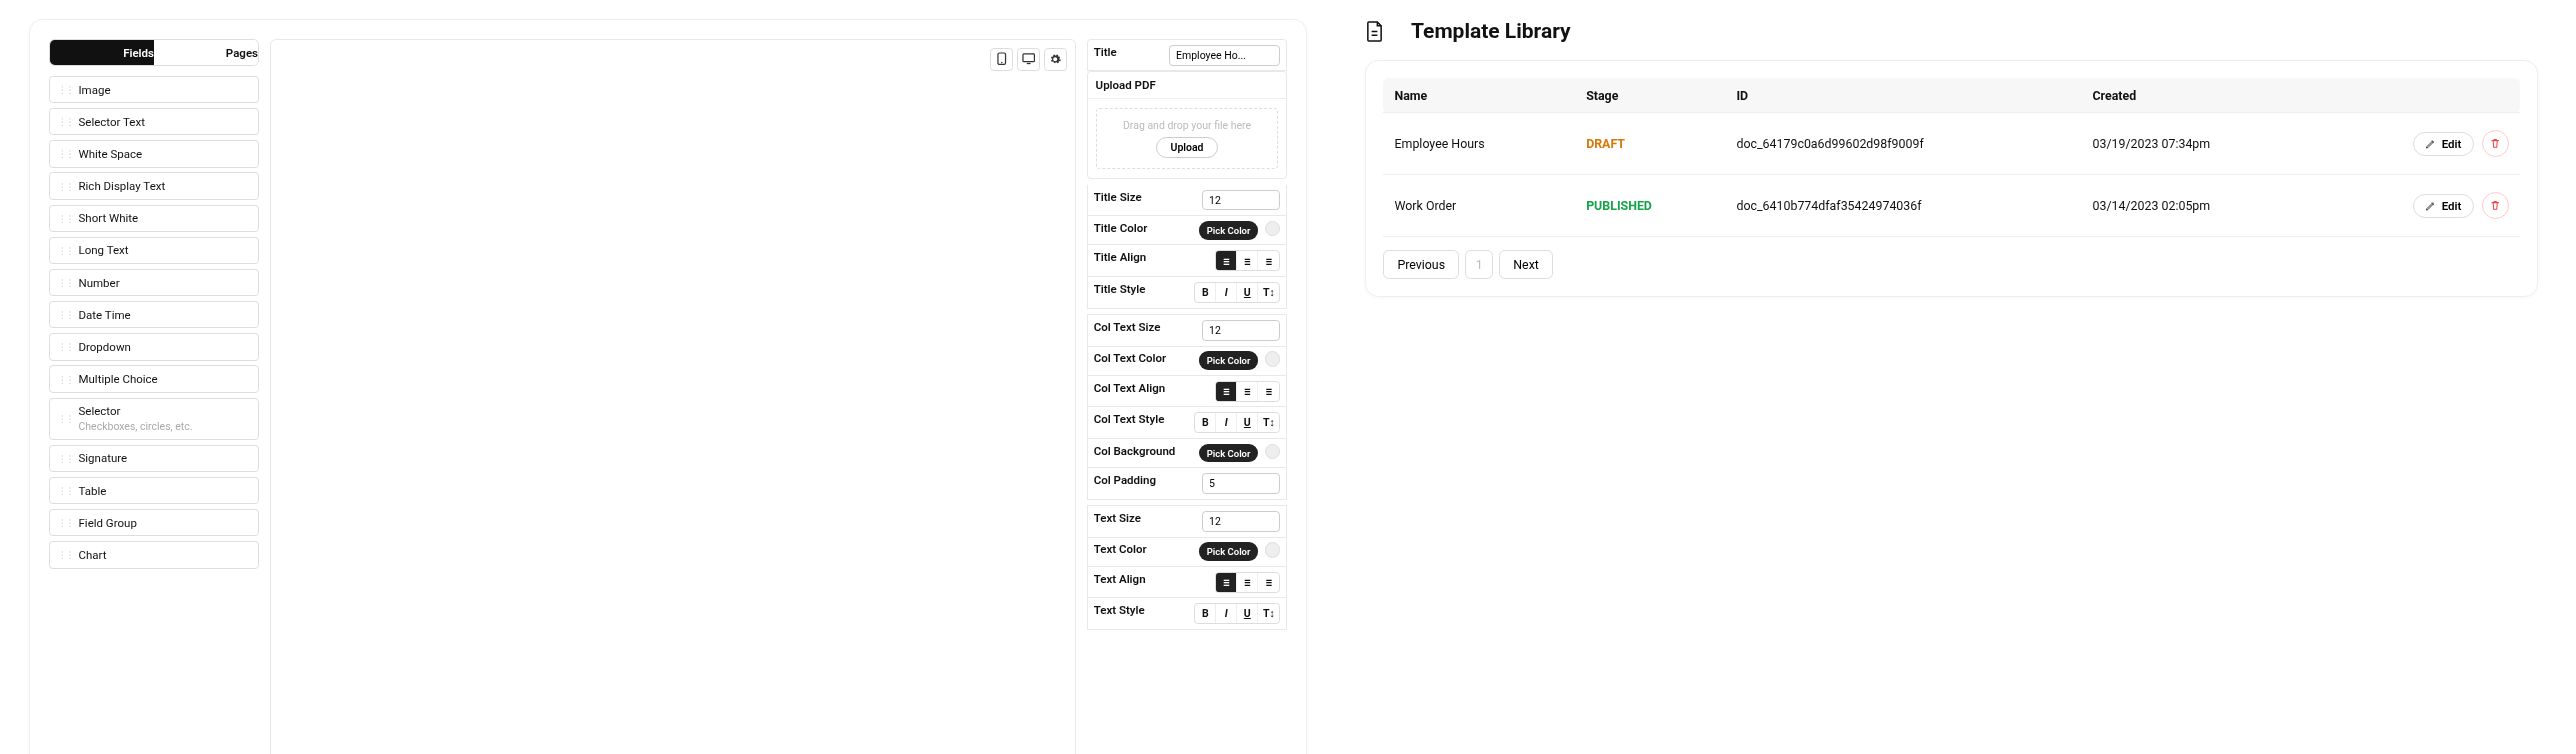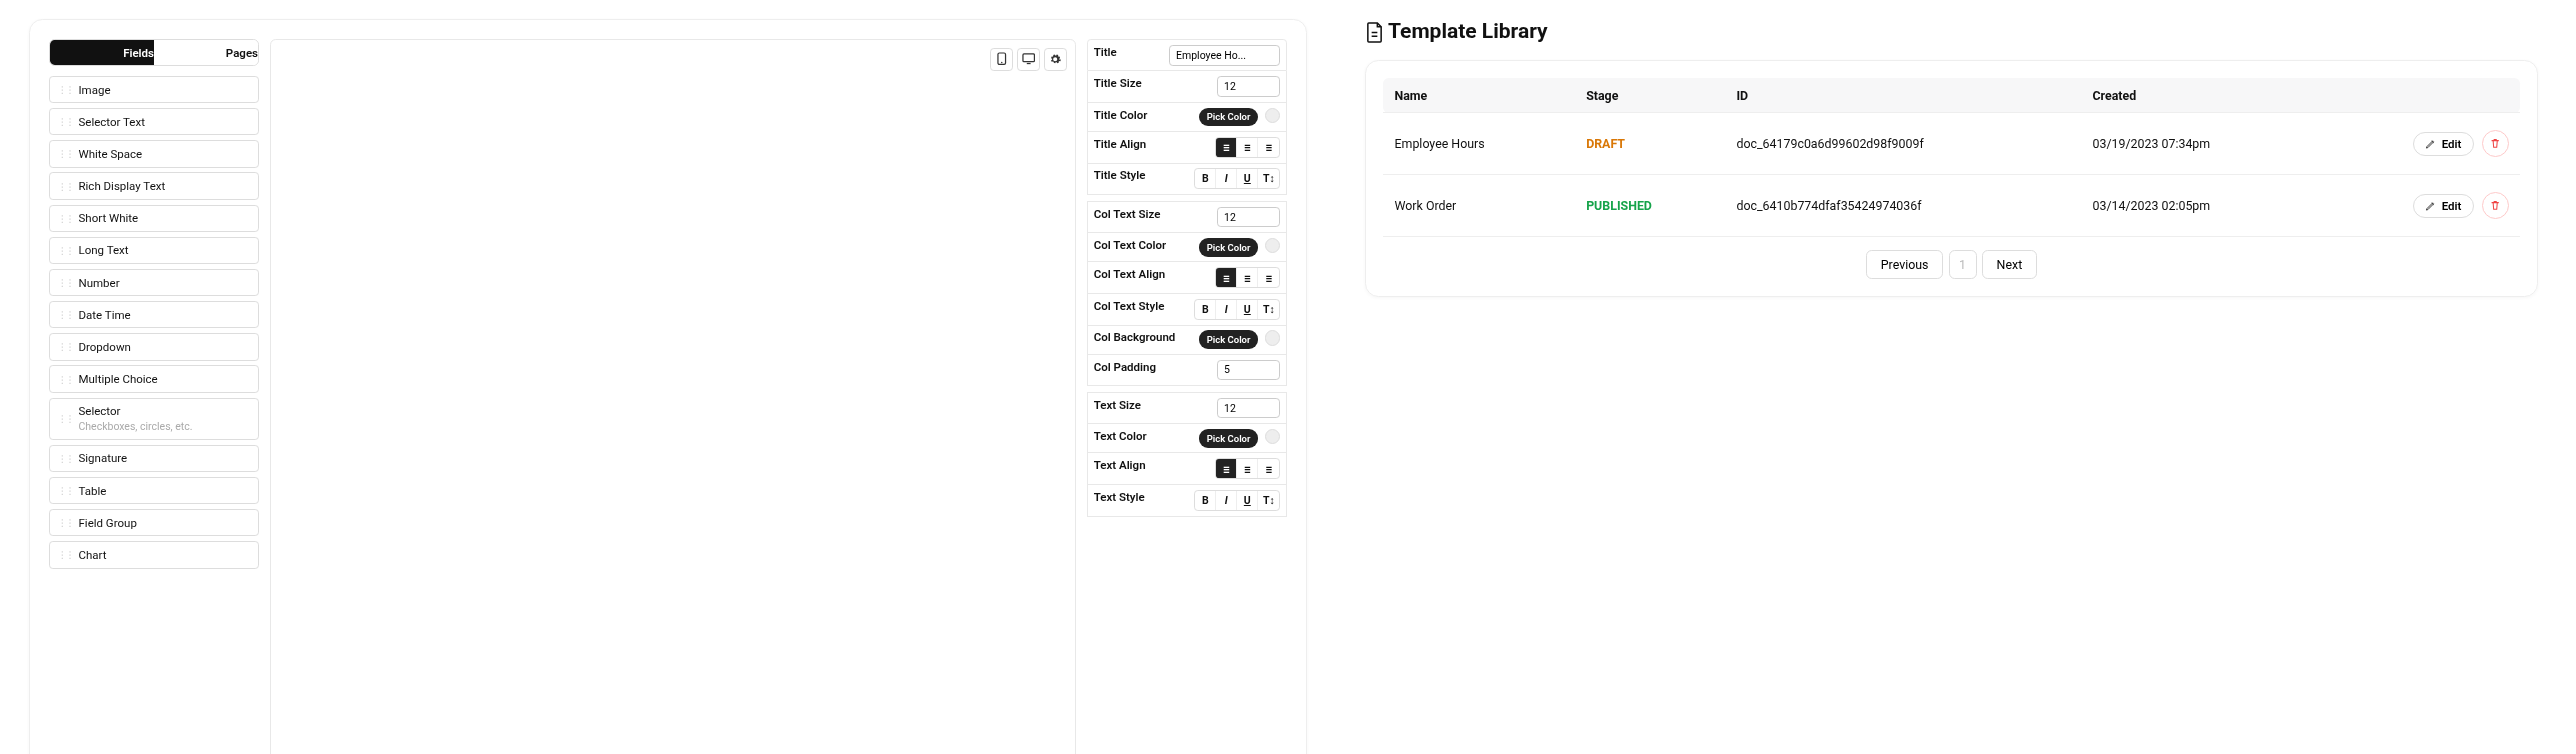--- a/index.html
+++ b/index.html
@@ -3,37 +3,37 @@
 <meta charset="utf-8">
 <style>
 *{box-sizing:border-box;margin:0;padding:0;font-family:-apple-system,BlinkMacSystemFont,"Segoe UI",Roboto,sans-serif}
 body{background:#fff;font-size:12.4px;color:#111;display:flex}
 .left{width:1336px;padding:19px 29px}
 .right{width:1231px;padding:19px 29px}
 .breadcrumb{display:flex;align-items:center;gap:7.6px;color:#888;font-size:17px;margin-bottom:13.4px}
 .breadcrumb .cur{color:#111;font-weight:600}
 .doc-icon{width:15.3px;height:15.3px;border:1.4px solid #bbb;border-radius:1.9px;position:relative}
 .doc-icon::after{content:"";position:absolute;right:-1px;top:-1px;width:4.8px;height:4.8px;background:#fff;border-left:1.4px solid #bbb;border-bottom:1.4px solid #bbb}
-.lib-title{display:flex;align-items:flex-end;gap:4px;font-size:21px;font-weight:700;margin-bottom:17px}
+.lib-title{display:flex;align-items:center;gap:27px;font-size:21px;font-weight:700;margin-bottom:17px}
 .builder{display:flex;gap:5.7px;border:1px solid #eee;border-radius:13.4px;box-shadow:0 1px 3.8px rgba(0,0,0,0.04);padding:19px;min-height:764px}
 .sidebar{width:210px}
 .tabs{display:flex;border:1px solid #ddd;border-radius:5.7px;overflow:hidden;margin-bottom:9.5px}
 .tab{flex:1;text-align:right;padding:5.7px 0;font-size:11.5px;font-weight:600;background:#fff;color:#111;cursor:pointer}
 .tab.active{background:#111;color:#fff}
 .fld{border:1px solid #ddd;border-radius:3.8px;padding:5.7px 7.6px;margin-bottom:4.8px;font-size:11.5px;display:flex;align-items:center;gap:5.7px;cursor:grab}
 .fld .grip{color:#ccc;font-size:9.5px;letter-spacing:-1.9px}
 .fld .sub{color:#aaa;font-size:10.5px;margin-top:1.9px}
 .canvas{flex:1;border:1px solid #e8e8e8;border-radius:5.7px;margin:0 5.7px;position:relative}
 .canvas-tools{position:absolute;top:7.6px;right:7.6px;display:flex;gap:3.8px}
 .tool{width:23px;height:23px;border:1px solid #ddd;border-radius:3.8px;display:flex;align-items:center;justify-content:center;cursor:pointer;font-size:11.5px;background:#fff}
 .props{width:200px;font-size:11.5px}
 .prow{display:flex;align-items:flex-start;gap:7px;padding:4.8px 5.7px;border:1px solid #e8e8e8;border-top:none;font-weight:600}
 .prow:first-child{border-top:1px solid #e8e8e8;border-radius:3.8px 3.8px 0 0}
 .prow .lbl{flex:1}
-.prow input.num{width:63px;border:1px solid #ccc;border-radius:3.8px;padding:2.9px 5.7px;font-size:10.5px}
+.prow input.num{width:78px;border:1px solid #ccc;border-radius:3.8px;padding:2.9px 5.7px;font-size:10.5px}
 .prow input.txt{width:111px;border:1px solid #ccc;border-radius:3.8px;padding:2.9px 5.7px;font-size:10.5px}
 .pick{background:#222;color:#fff;border-radius:9px;padding:3.8px 7.6px;font-size:9.5px;font-weight:600;cursor:pointer}
 .swatch{width:15.3px;height:15.3px;border-radius:50%;background:#eee;border:1px solid #ddd}
 .align-grp,.style-grp{display:flex;border:1px solid #ddd;border-radius:3.8px;overflow:hidden}
 .align-grp span,.style-grp span{width:21px;height:19px;display:flex;align-items:center;justify-content:center;font-size:10.5px;font-weight:700;cursor:pointer;border-right:1px solid #eee}
 .align-grp span:last-child,.style-grp span:last-child{border-right:none}
 .align-grp span.active{background:#222;color:#fff}
 .upload-box{border:1.9px dashed #ddd;border-radius:3.8px;padding:9.5px;text-align:center;margin:3.8px 0}
 .upload-box .hint{color:#bbb;font-size:10.5px;margin-bottom:5.7px}
 .upload-btn{border:1px solid #ccc;border-radius:13.4px;padding:2.9px 13.4px;font-size:10.5px;font-weight:600;background:#fff;cursor:pointer}
@@ -43,21 +43,21 @@
 .lib-card{border:1px solid #eee;border-radius:13.4px;box-shadow:0 1px 3.8px rgba(0,0,0,0.04);padding:17px}
 .tbl{width:100%;border-collapse:collapse}
 .tbl th{text-align:left;font-size:12.4px;font-weight:700;padding:9.5px 11.5px;background:#f7f7f8;border-bottom:1px solid #eee}
 .tbl th:first-child{border-radius:5.7px 0 0 5.7px}
 .tbl th:last-child{border-radius:0 5.7px 5.7px 0}
 .tbl td{padding:17px 11.5px;border-bottom:1px solid #eee;font-size:12.4px}
 .stage-draft{color:#d97706;font-weight:700}
 .stage-pub{color:#16a34a;font-weight:700}
 .edit-btn{border:1px solid #ddd;border-radius:13.4px;padding:3.8px 11.5px;font-size:11.5px;font-weight:600;background:#fff;cursor:pointer;display:inline-flex;align-items:center;gap:4.8px}
 .del-btn{width:27px;height:27px;border:1px solid #fecaca;border-radius:50%;display:inline-flex;align-items:center;justify-content:center;color:#ef4444;cursor:pointer;margin-left:7.6px}
-.pager{display:flex;justify-content:center;gap:5.7px;margin-top:13.4px}
+.pager{display:flex;justify-content:flex-start;gap:5.7px;margin-top:13.4px}
 .pbtn{border:1px solid #ddd;border-radius:5.7px;padding:5.7px 13.4px;font-size:12.4px;background:#fff;cursor:pointer}
 .pnum{border:1px solid #ddd;border-radius:5.7px;padding:5.7px 9.5px;font-size:12.4px;color:#bbb}
 .al{font-family:monospace}
 </style>
 </head>
 <body>
 
 <div class="left">
 
   <div class="builder">
@@ -182,20 +182,29 @@
         </div>
       </div>
     </div>
 
     <div class="props">
       <div class="prow">
         <span class="lbl">Title</span>
         <input class="txt" value="Employee Ho..." style="">
       </div>
 
+      <div class="section">
+        <div class="hdr">Upload PDF</div>
+        <div class="body">
+          <div class="upload-box">
+            <div class="hint">Drag and drop your file here</div>
+            <button class="upload-btn">Upload</button>
+          </div>
+        </div>
+      </div>
 
       <div class="prow">
           <span class="lbl">Title Size</span>
           <input class="num" value="12" style="">
         </div>
       <div class="prow">
           <span class="lbl">Title Color</span>
           <span class="pick">Pick Color</span>
           <span class="swatch"></span>
         </div>

